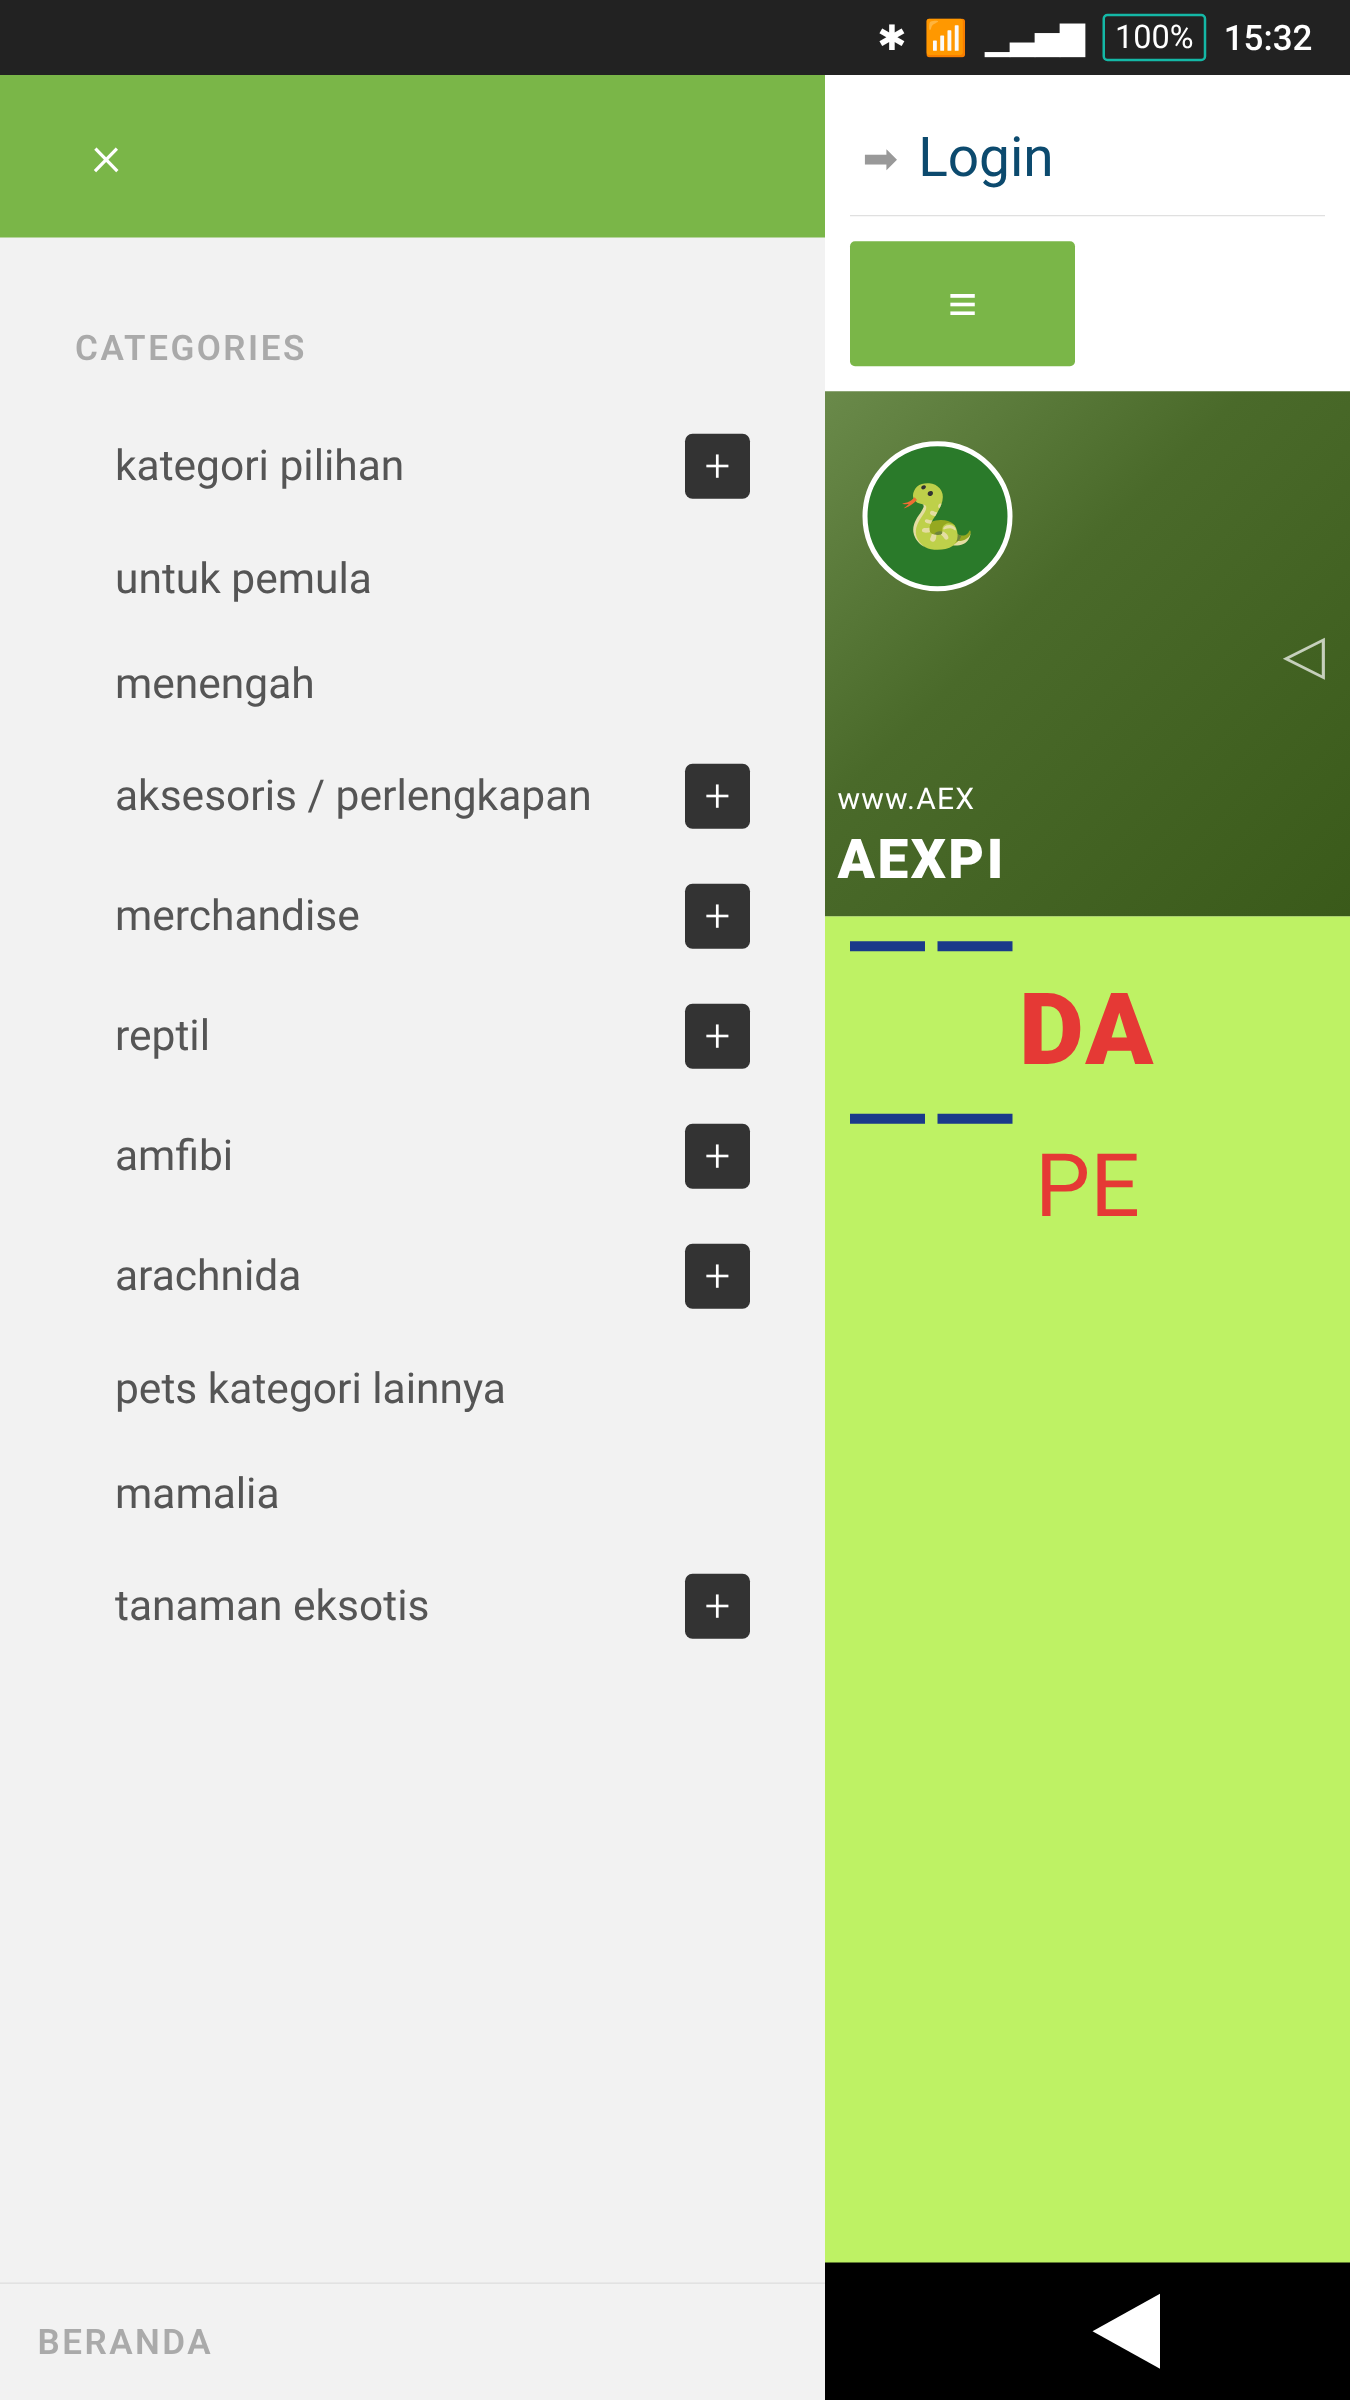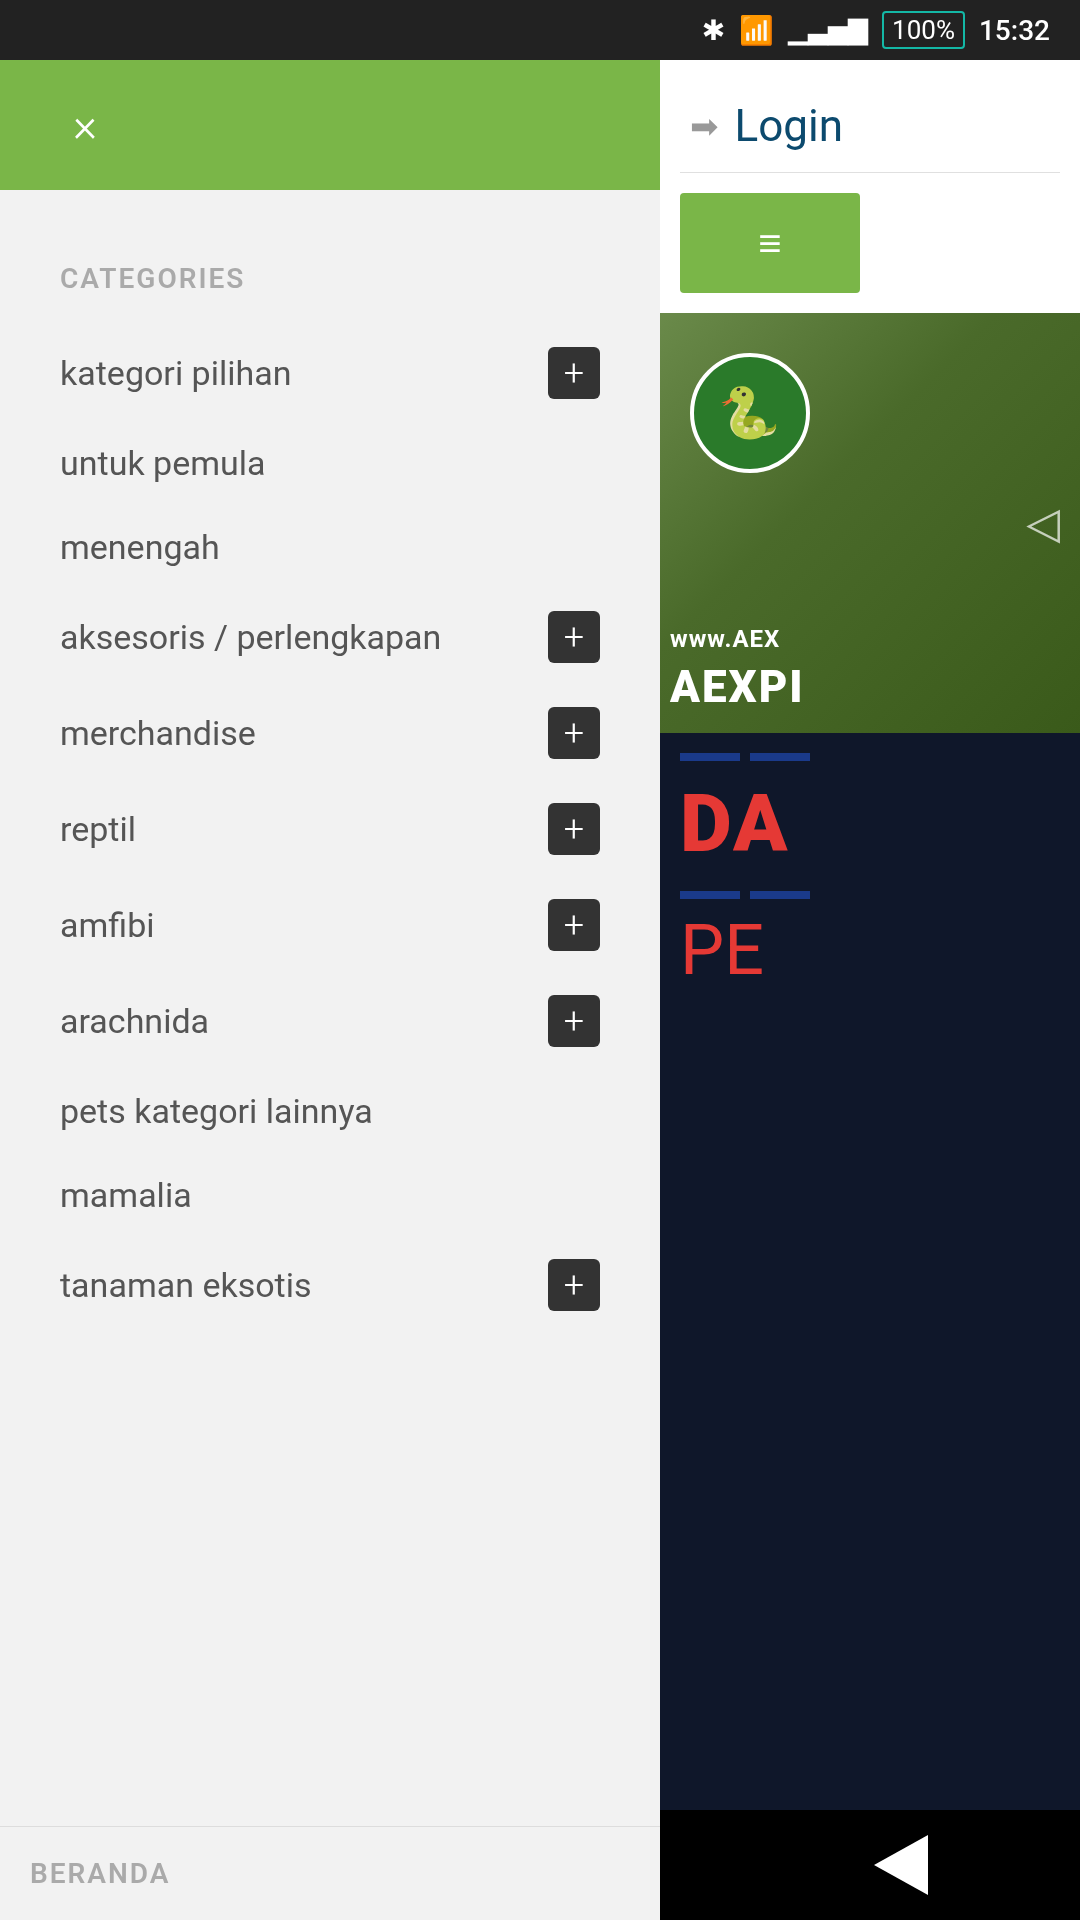--- a/index.html
+++ b/index.html
@@ -108,20 +108,21 @@
       margin-bottom: 30px;
       margin-top: 32px;
     }
 
     .category-item {
       display: flex;
       align-items: center;
       justify-content: space-between;
       padding: 22px 0;
       cursor: pointer;
+      margin-left: 32px;
     }
 
     .category-name {
       color: #555;
       font-size: 34px;
       font-weight: 400;
     }
 
     .expand-btn {
       width: 52px;
@@ -249,39 +250,40 @@
       font-size: 44px;
       cursor: pointer;
     }
 
     .image-url-text {
       position: absolute;
       bottom: 80px;
       left: 10px;
       color: white;
       font-size: 24px;
-      font-weight: bold;
+      font-weight: normal;
       letter-spacing: 1px;
     }
 
     .image-brand-text {
       position: absolute;
       bottom: 20px;
       left: 10px;
       color: white;
       font-size: 44px;
       font-weight: 900;
       letter-spacing: 2px;
     }
 
     
     .bottom-content {
       padding: 20px;
       flex-grow: 1;
-      background: #0f172a;
+      background: #bef264;
+      text-align: center;
     }
 
     .line-decor {
       display: flex;
       gap: 10px;
       margin-bottom: 16px;
     }
 
     .line-blue {
       height: 8px;

